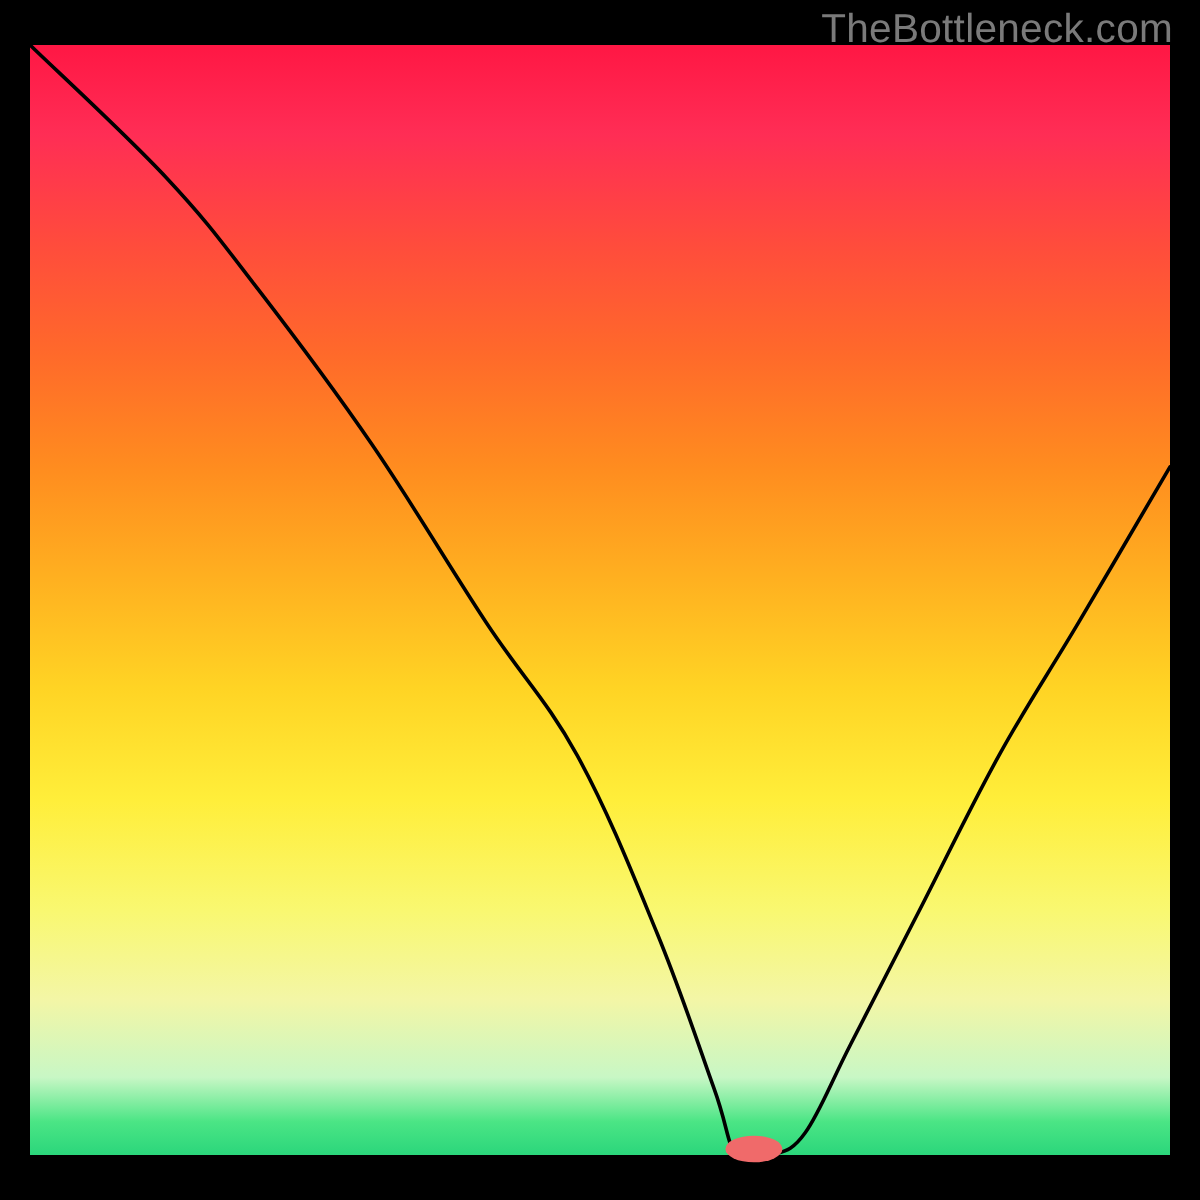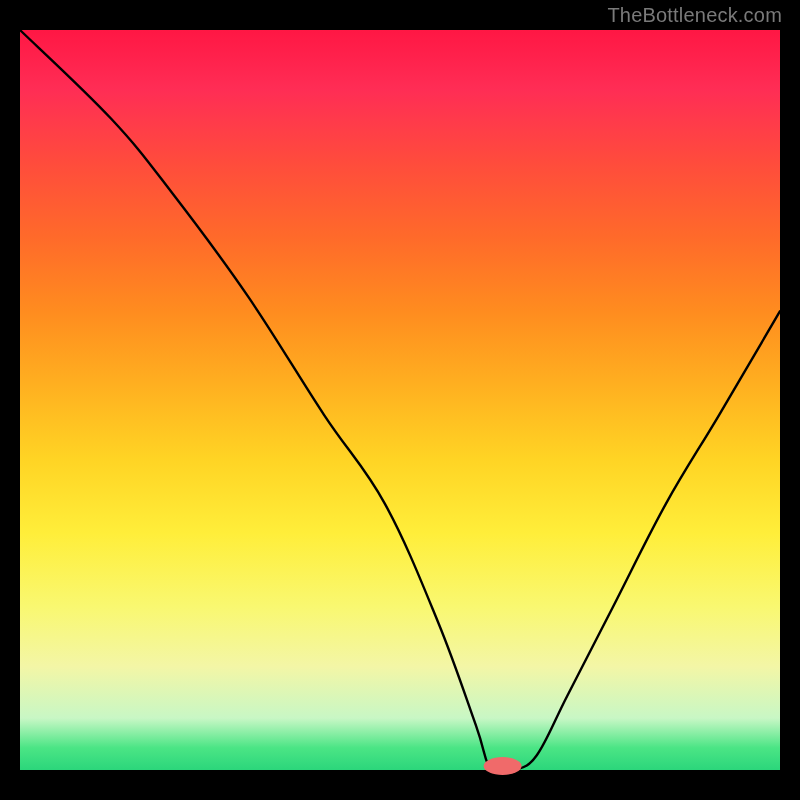--- a/index.html
+++ b/index.html
@@ -47,21 +47,21 @@
     top: 0;
     width: 760px;
     height: 740px;
     overflow: visible;
   }
   .watermark {
     position: absolute;
     top: 4px;
     right: 18px;
     color: #7a7a7a;
-    font-size: 20px;
+    font-size: 27px;
     letter-spacing: 0.2px;
   }
 </style>
 </head>
 <body>
 
 <div class="frame">
   <div class="watermark">TheBottleneck.com</div>
 
   <div class="plot">

